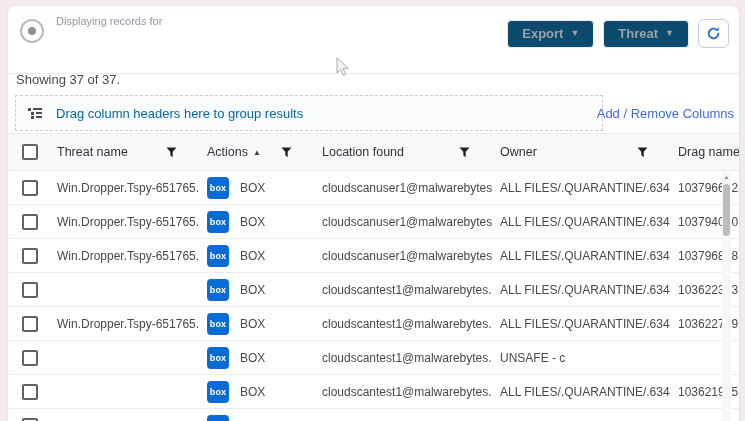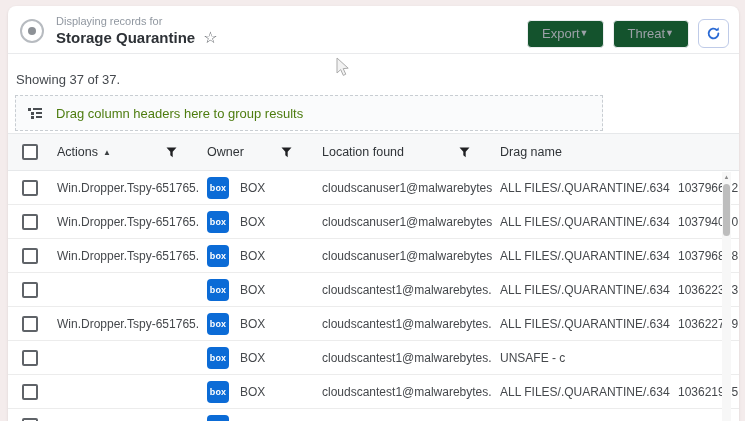--- a/index.html
+++ b/index.html
@@ -10,53 +10,53 @@
     position:relative;
     color:#3c4043;
   }
   .card {
     position:absolute; left:8px; top:6px; width:731px; bottom:-20px;
     background:#ffffff; border-radius:8px 8px 0 0;
     box-shadow:0 1px 3px rgba(0,0,0,0.10);
     overflow:hidden;
   }
   
-  .titlebar { position:relative; height:48px; border-bottom:1px solid #e9eaec; }
+  .titlebar { position:relative; height:68px; border-bottom:1px solid #e9eaec; }
   .record-icon {
     position:absolute; left:12px; top:13px; width:24px; height:24px;
     border:2px solid #b7bbc0; border-radius:50%;
   }
   .record-icon::after {
     content:""; position:absolute; left:6px; top:6px; width:8px; height:8px;
     background:#8d9196; border-radius:50%;
   }
   .title-block { position:absolute; left:48px; top:8px; }
   .subtitle { font-size:11px; color:#9097a0; line-height:14px; }
   .page-title { font-size:15px; font-weight:700; color:#2d3136; line-height:20px; display:flex; align-items:center; gap:8px; }
   .star { font-size:16px; font-weight:400; color:#5f6368; cursor:pointer; }
   .title-buttons { position:absolute; right:10px; top:13px; display:flex; align-items:center; gap:9px; }
   .btn-muted {
-    background:#14532d; border:1px solid #ebedef; border-radius:4px;
-    color:#9ca1a8; font-size:13px; font-weight:400; font-family:inherit;
-    height:28px; padding:0 14px; display:flex; align-items:center; 
+    background:#0c4a6e; border:1px solid #ebedef; border-radius:4px;
+    color:#9ca1a8; font-size:13px; font-weight:700; font-family:inherit;
+    height:28px; padding:0 14px; display:flex; align-items:center; gap:7px;
   }
   .caret { font-size:9px; line-height:1; }
   .btn-refresh {
     width:31px; height:29px; background:#fff; border:1px solid #bfcbe8;
     border-radius:6px; display:flex; align-items:center; justify-content:center;
   }
   
   .showing { position:absolute; left:8px; top:66px; font-size:13px; color:#45494e; }
   
   .groupbar {
     position:absolute; left:7px; top:89px; width:588px; height:36px;
     border:1px dashed #c8cdd2; background:#fafbfc;
     display:flex; align-items:center; gap:14px; padding:0 12px;
   }
-  .groupbar-hint { font-size:13px; color:#4d7c0f; }
+  .groupbar-hint { font-size:13px; color:#0369a1; }
   .add-remove {
     position:absolute; right:5px; top:89px; height:36px;
     display:flex; align-items:center; font-size:13px; color:#3f6cd3;
     cursor:pointer;
   }
   
   .table { position:absolute; left:0; top:127px; right:0; }
   .trow {
     display:grid;
     grid-template-columns:41px 150px 115px 178px 178px 1fr;
@@ -97,24 +97,20 @@
 </style>
 </head>
 <body>
 
 <div class="card">
 
   <div class="titlebar">
     <div class="record-icon"></div>
     <div class="title-block">
       <div class="subtitle">Displaying records for</div>
-      <div class="page-title">
-        <span>Storage Quarantine</span>
-        <span class="star">☆</span>
-      </div>
     </div>
     <div class="title-buttons">
       <button class="btn-muted">
         <span>Export</span>
         <span class="caret">▼</span>
       </button>
       <button class="btn-muted">
         <span>Threat</span>
         <span class="caret">▼</span>
       </button>
@@ -133,52 +129,61 @@
     <svg width="14" height="12" viewBox="0 0 14 12">
       <rect x="0" y="1" width="3" height="3" fill="#4a4e52"></rect>
       <rect x="5" y="1" width="9" height="2" fill="#4a4e52"></rect>
       <rect x="3" y="5" width="3" height="3" fill="#4a4e52"></rect>
       <rect x="8" y="5" width="6" height="2" fill="#4a4e52"></rect>
       <rect x="3" y="9" width="3" height="3" fill="#4a4e52"></rect>
       <rect x="8" y="9" width="6" height="2" fill="#4a4e52"></rect>
     </svg>
     <span class="groupbar-hint">Drag column headers here to group results</span>
   </div>
+  <div class="add-remove">Add / Remove Columns</div>
 
   <div class="table">
 
     <div class="trow thead">
       <div class="cell-check">
         <span class="checkbox"></span>
+      </div>
+      <div class="hcell">
+        <span class="hlabel-wrap">
+            <span>Threat name</span>
+          </span>
+        <svg class="funnel" width="11" height="11" viewBox="0 0 11 11">
+          <path d="M0.5 0.5 h10 L6.7 4.8 v5.4 L4.3 8.3 V4.8 Z" fill="#202124"></path>
+        </svg>
       </div>
       <div class="hcell">
         <span class="hlabel-wrap">
           <span>Actions</span>
           <span class="sort-asc">▲</span>
         </span>
         <svg class="funnel" width="11" height="11" viewBox="0 0 11 11">
           <path d="M0.5 0.5 h10 L6.7 4.8 v5.4 L4.3 8.3 V4.8 Z" fill="#202124"></path>
         </svg>
       </div>
       <div class="hcell">
         <span class="hlabel-wrap">
+            <span>Location found</span>
+          </span>
+        <svg class="funnel" width="11" height="11" viewBox="0 0 11 11">
+          <path d="M0.5 0.5 h10 L6.7 4.8 v5.4 L4.3 8.3 V4.8 Z" fill="#202124"></path>
+        </svg>
+      </div>
+      <div class="hcell">
+        <span class="hlabel-wrap">
             <span>Owner</span>
           </span>
         <svg class="funnel" width="11" height="11" viewBox="0 0 11 11">
           <path d="M0.5 0.5 h10 L6.7 4.8 v5.4 L4.3 8.3 V4.8 Z" fill="#202124"></path>
         </svg>
       </div>
-      <div class="hcell">
-        <span class="hlabel-wrap">
-            <span>Location found</span>
-          </span>
-        <svg class="funnel" width="11" height="11" viewBox="0 0 11 11">
-          <path d="M0.5 0.5 h10 L6.7 4.8 v5.4 L4.3 8.3 V4.8 Z" fill="#202124"></path>
-        </svg>
-      </div>
       <div class="cell">Drag name</div>
     </div>
 
     <div class="trow tbody-row">
       <div class="cell-check">
           <span class="checkbox"></span>
         </div>
       <div class="cell">Win.Dropper.Tspy-651765...</div>
       <div class="cell-provider">
         <span class="box-badge">box</span>

